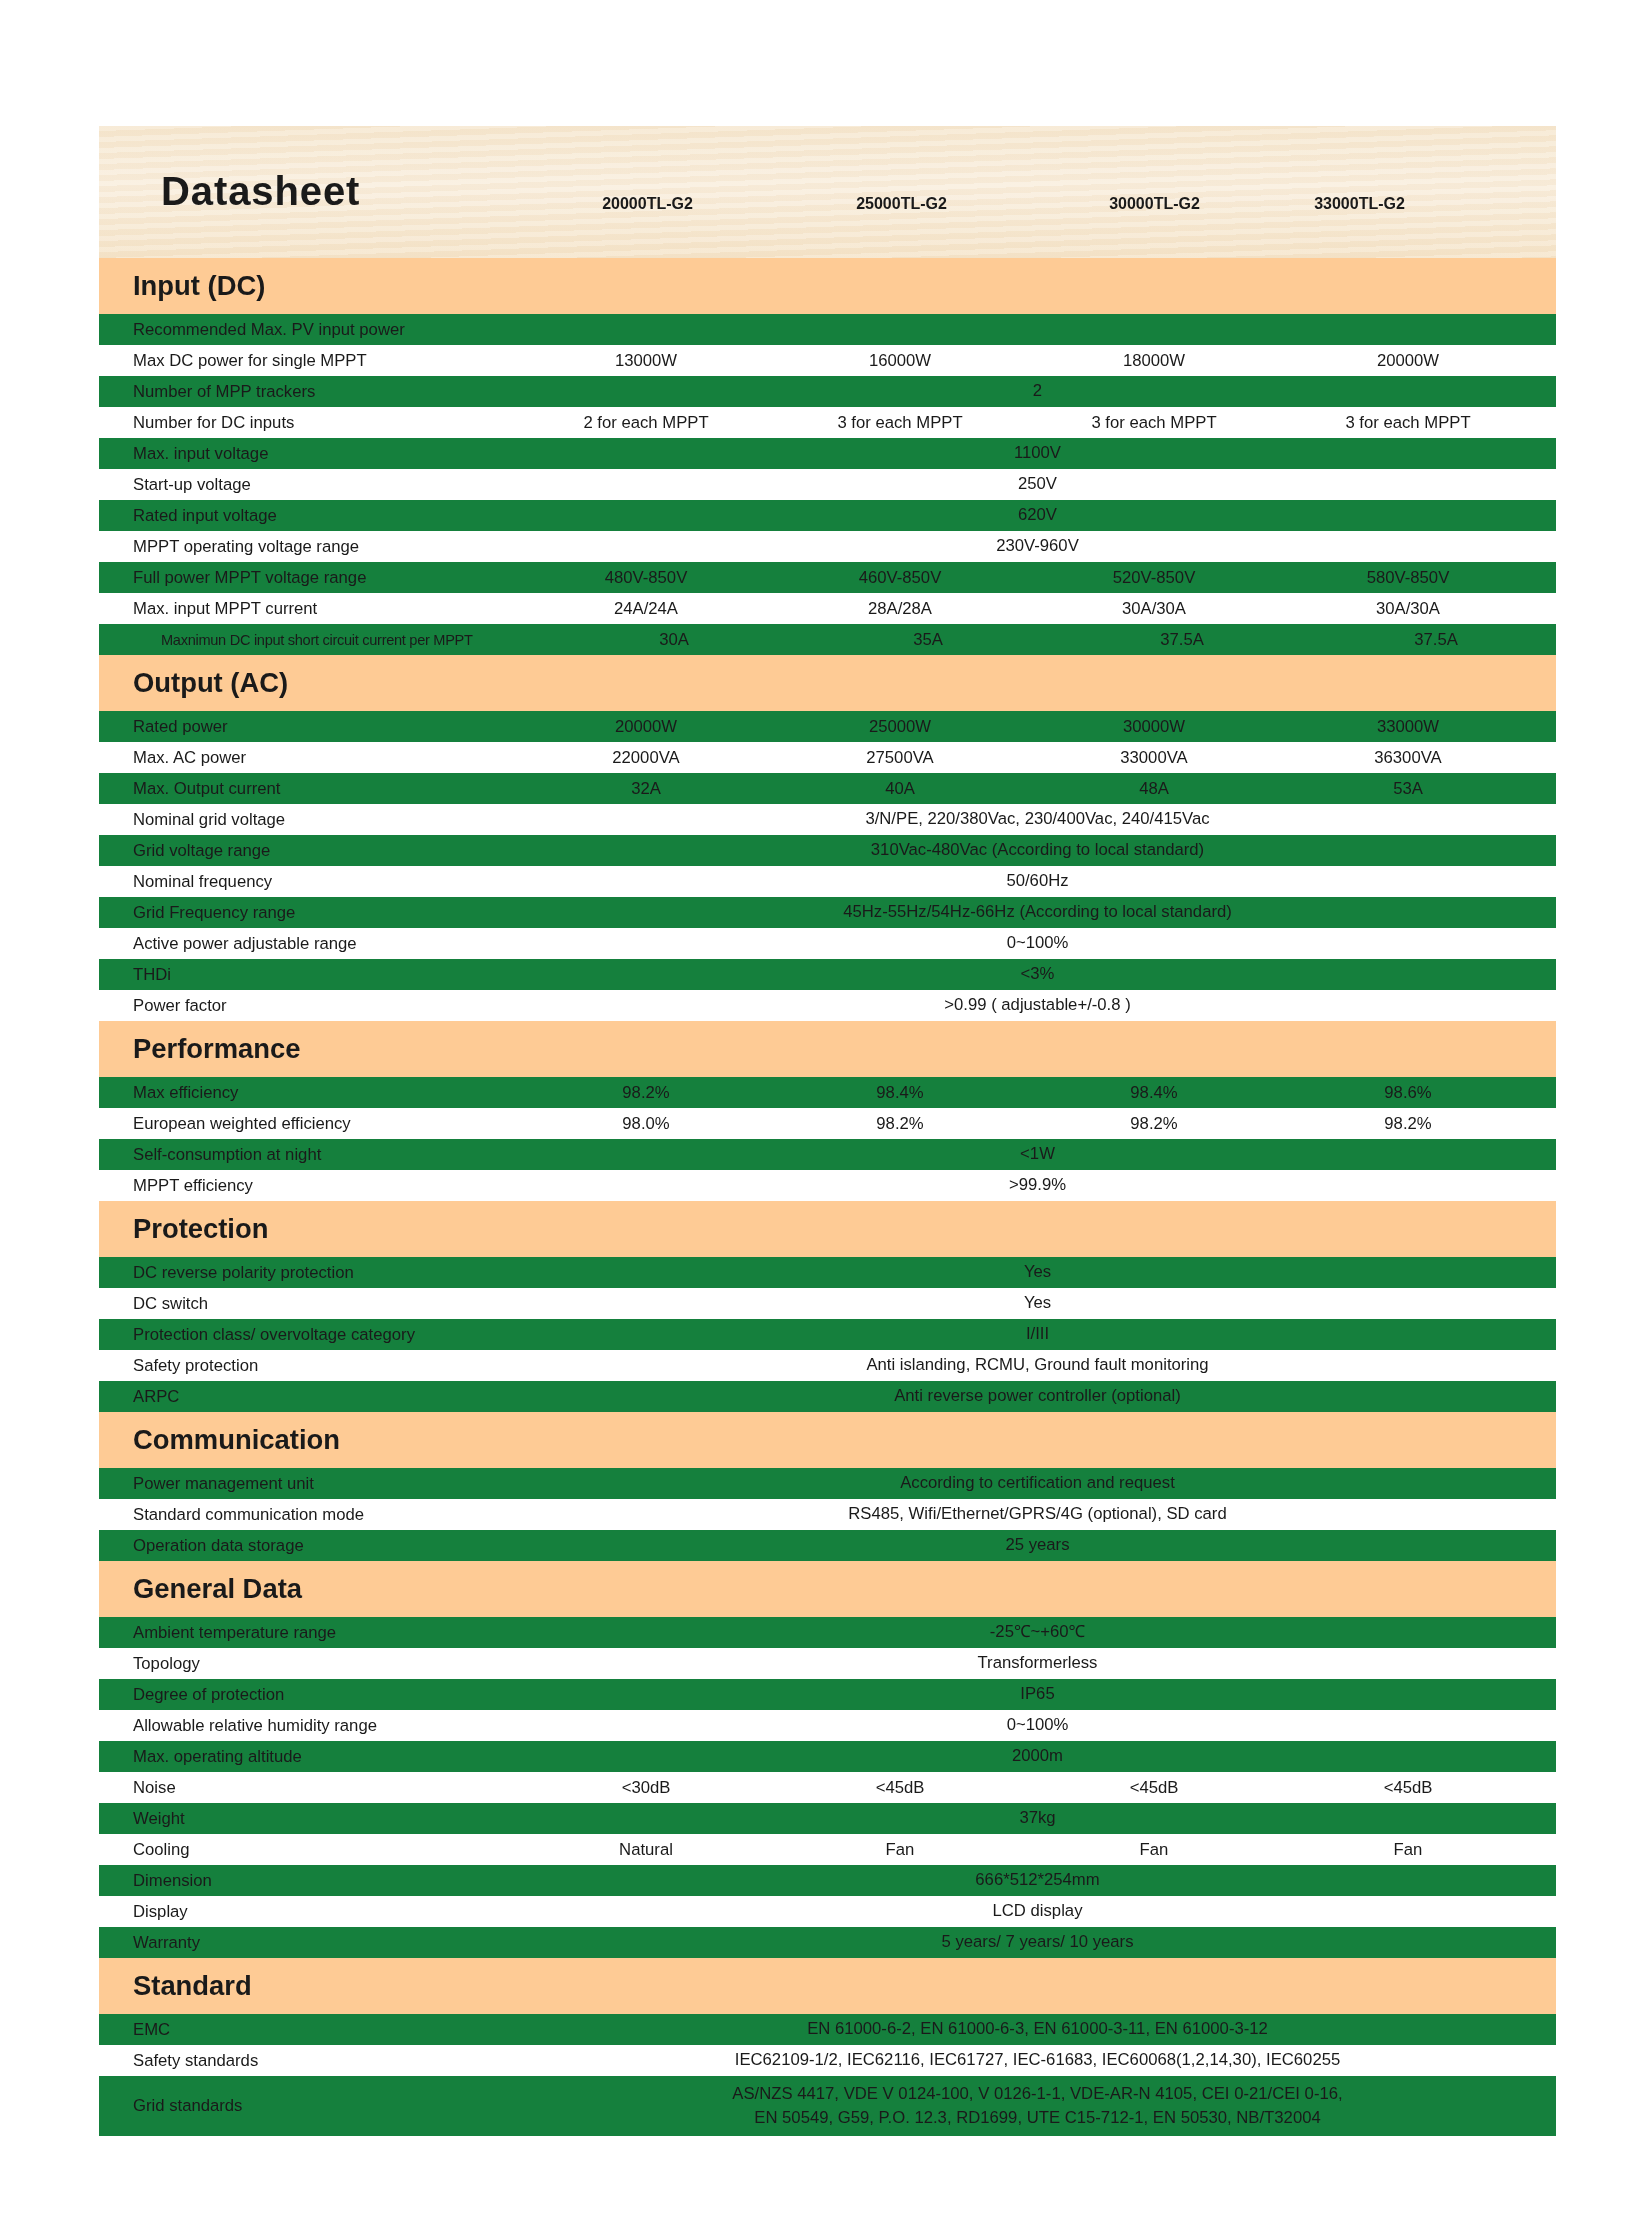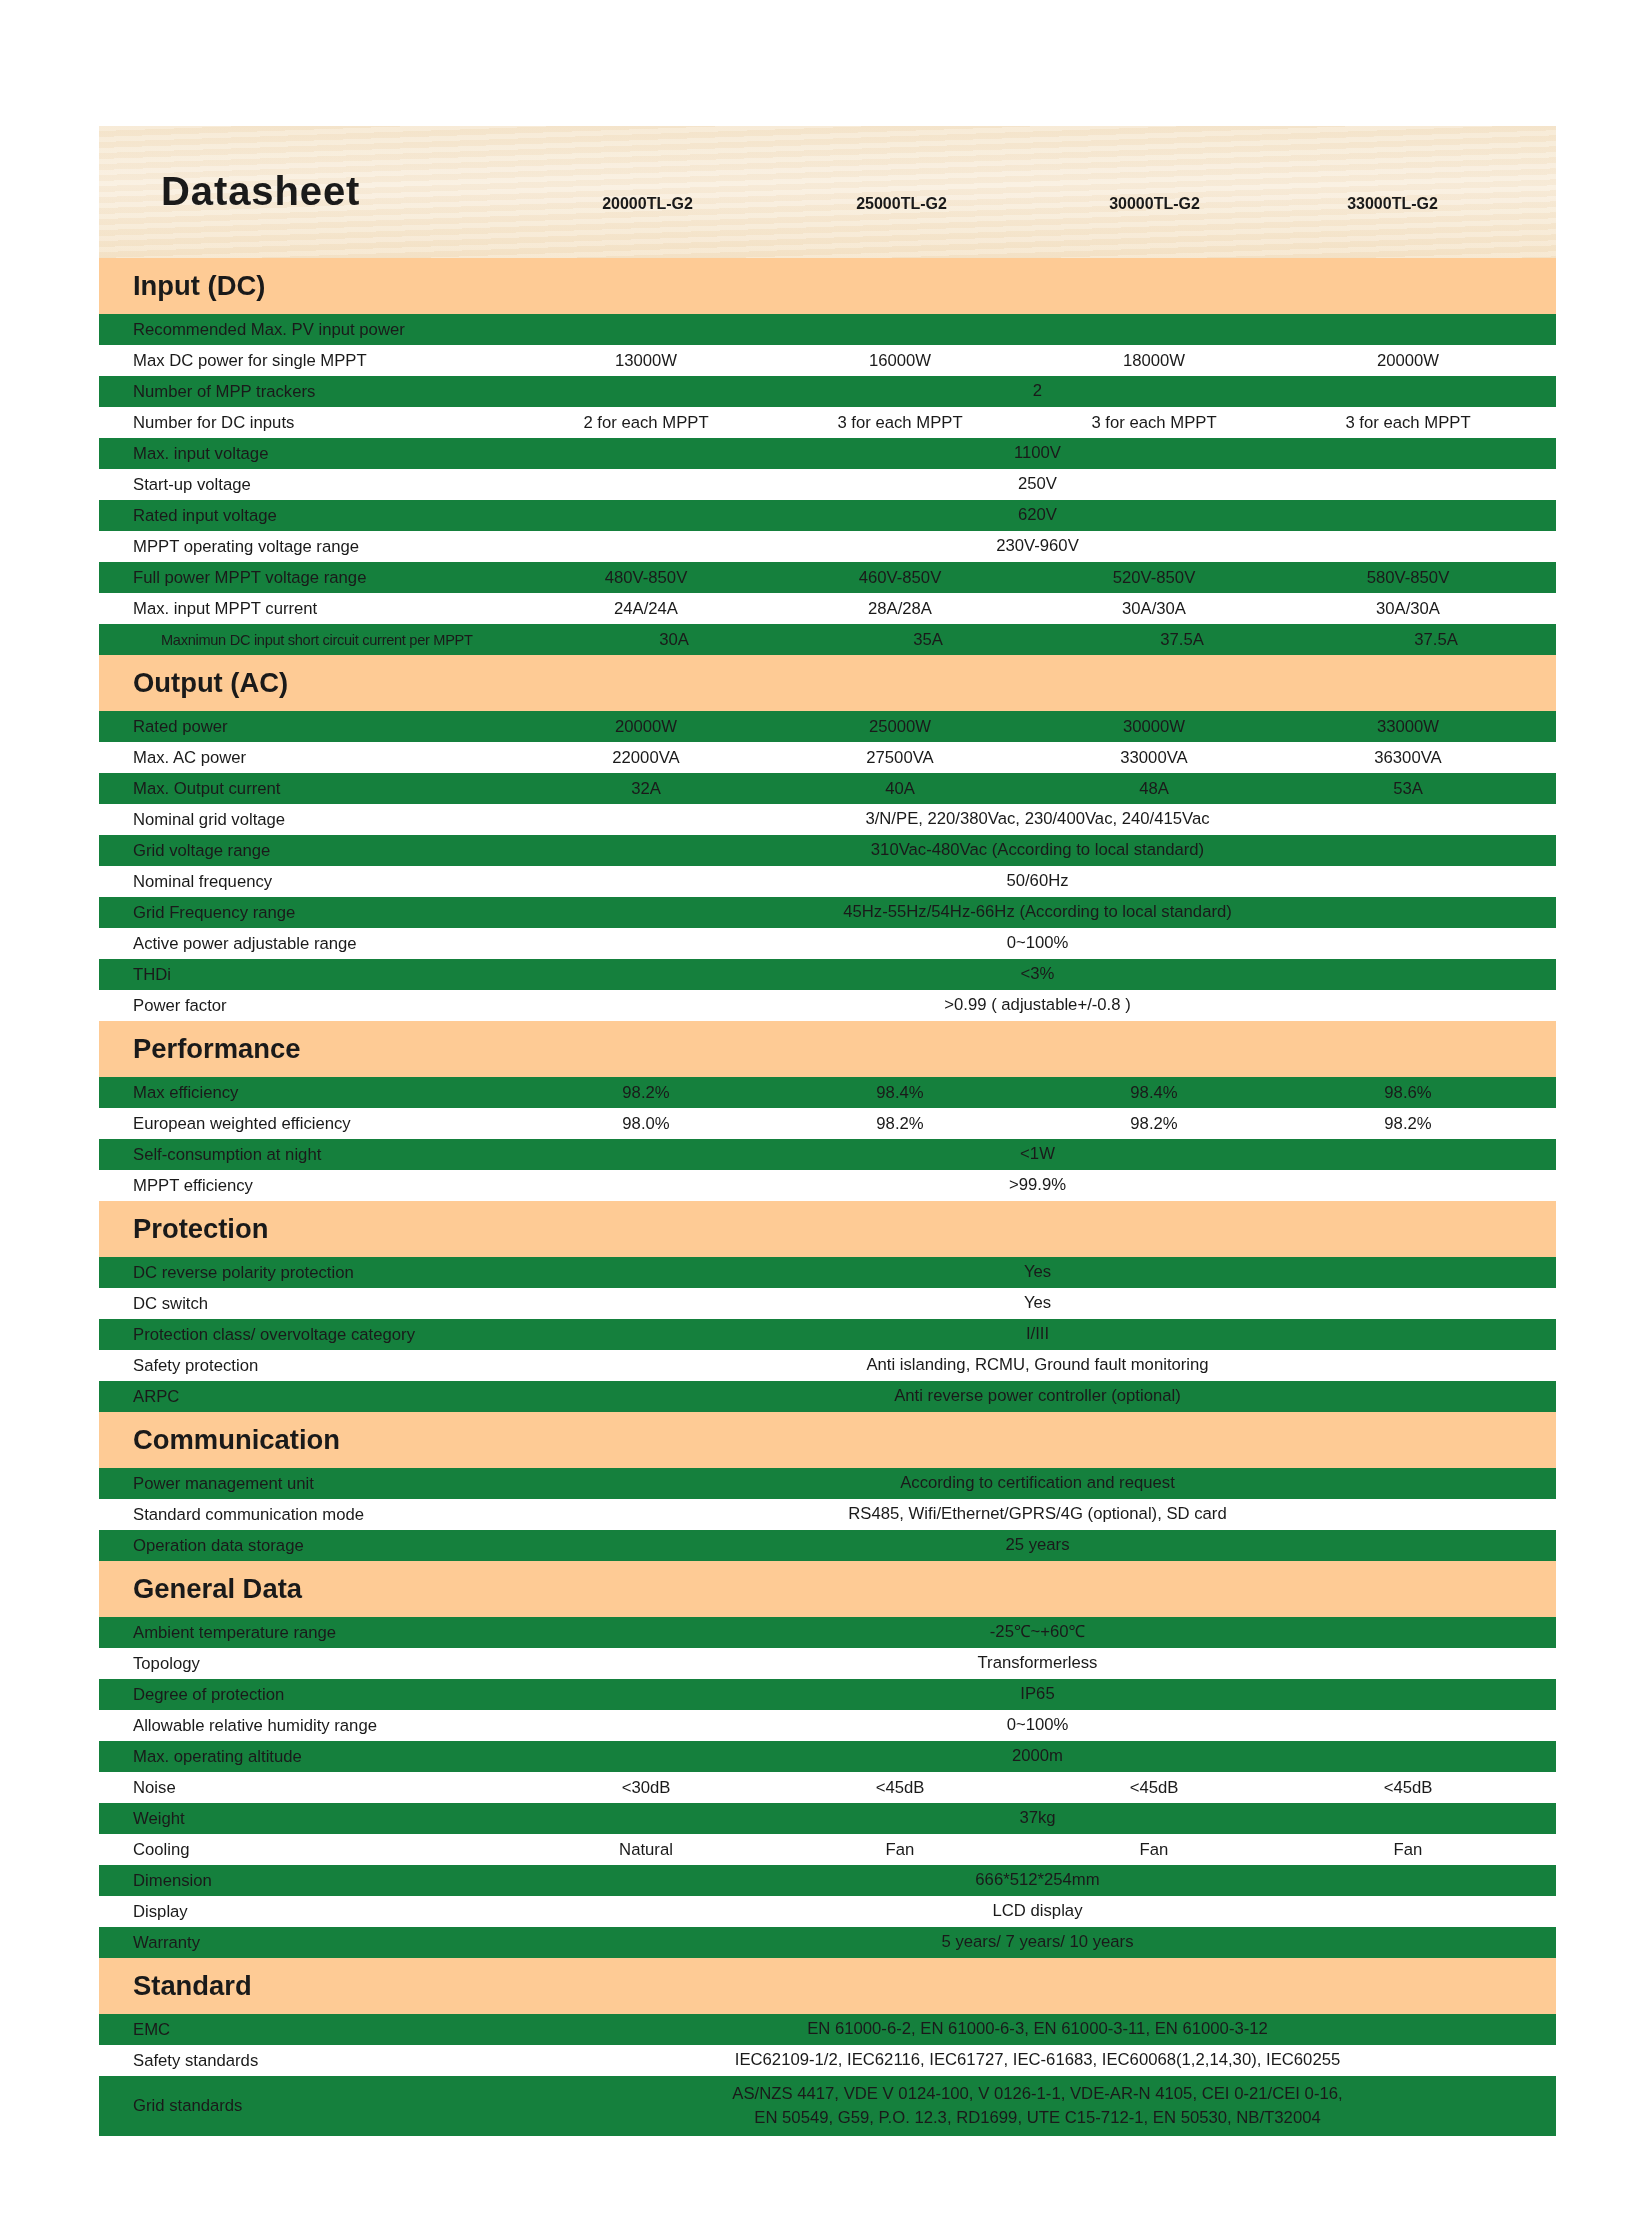--- a/index.html
+++ b/index.html
@@ -32,21 +32,21 @@
 </style>
 </head>
 <body>
 
 <div class="sheet">
   <div class="head">
     <div class="doc-title">Datasheet</div>
     <div class="model" style="left:420px">20000TL-G2</div>
     <div class="model" style="left:674px">25000TL-G2</div>
     <div class="model" style="left:927px">30000TL-G2</div>
-    <div class="model" style="left:1165px">33000TL-G2</div>
+    <div class="model" style="left:1132px">33000TL-G2</div>
   </div>
   <div id="body">
       <div class="sec">
         <span class="sec-title">Input (DC)</span>
       </div>
       <div class="row odd">
         <div class="lbl">Recommended Max. PV input power</div>
       </div>
       <div class="row even">
         <div class="lbl">Max DC power for single MPPT</div>

